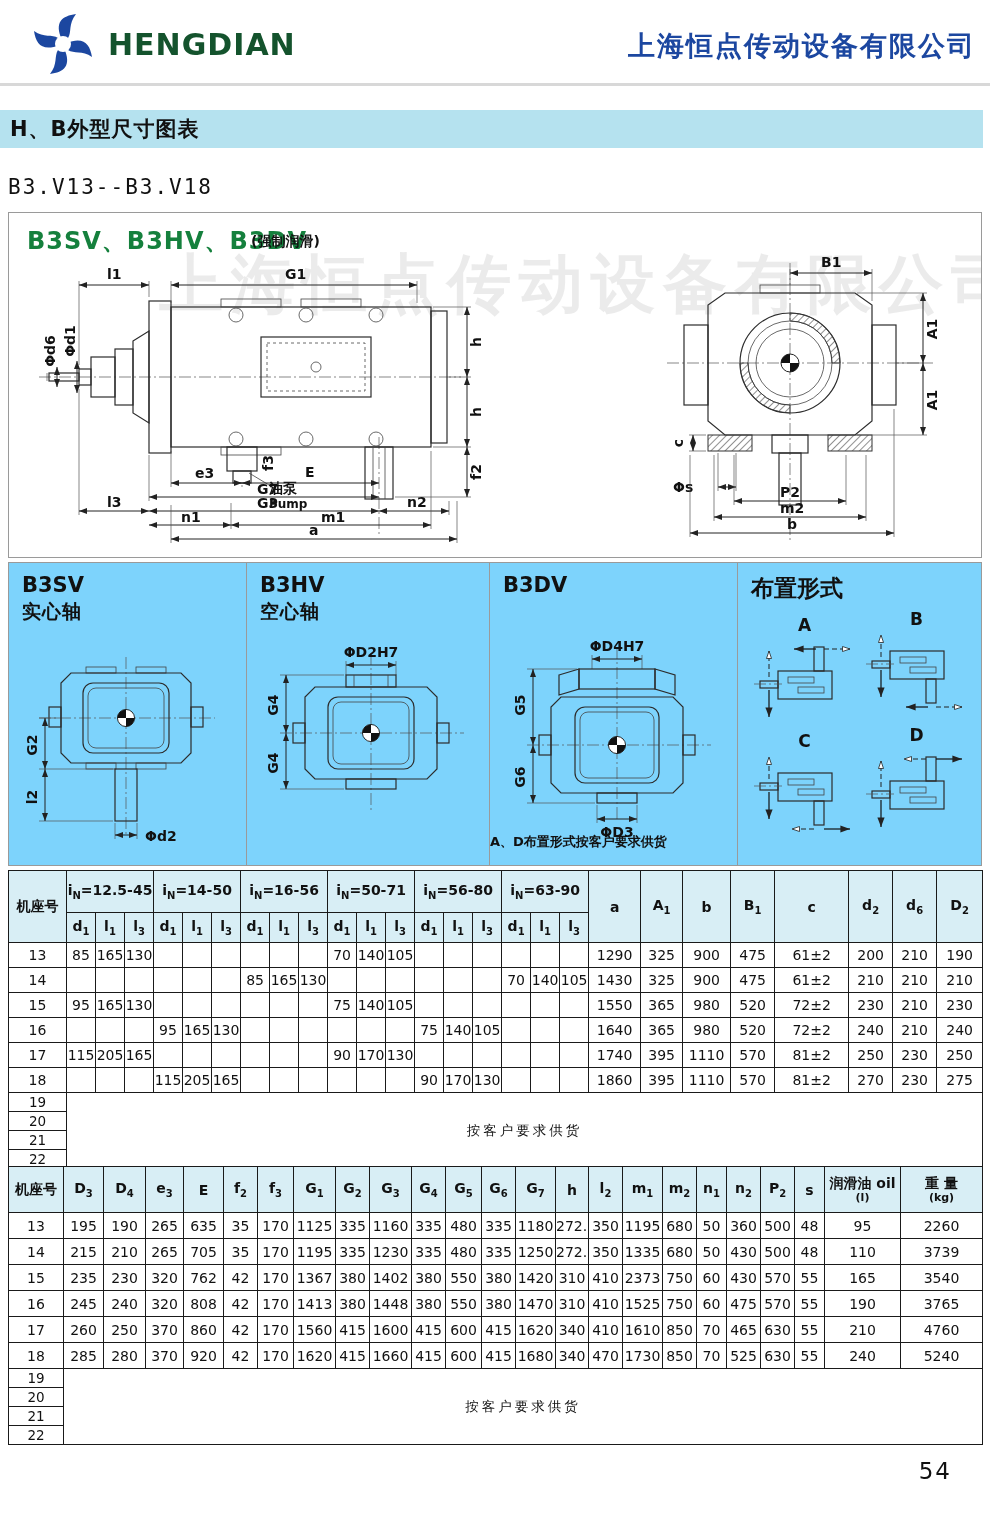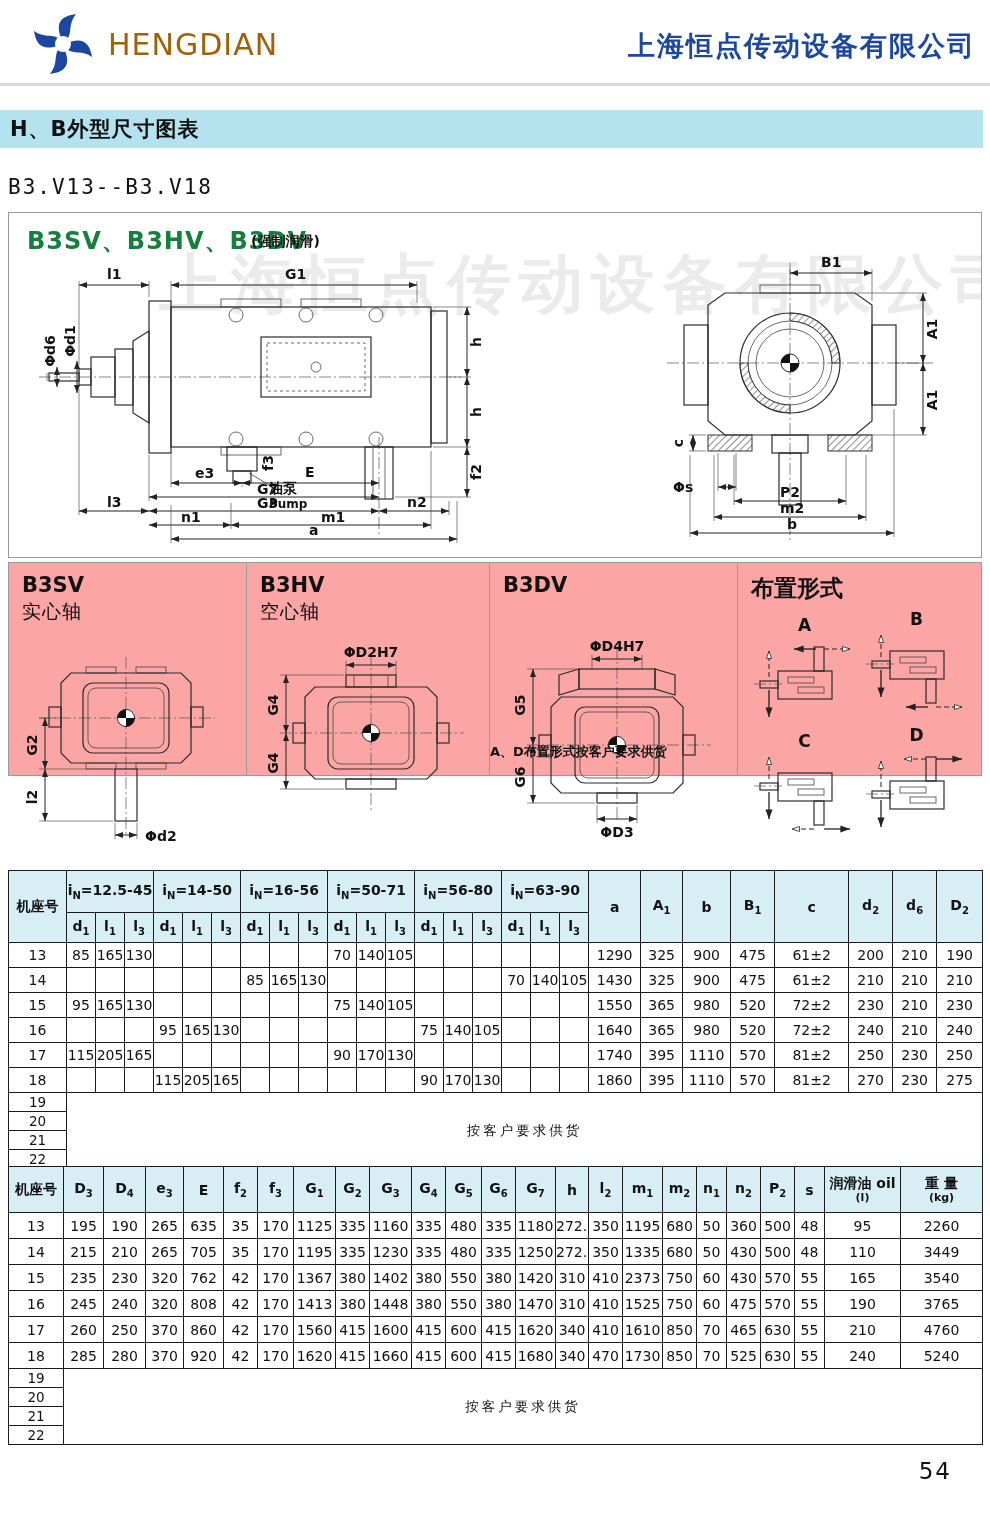--- a/index.html
+++ b/index.html
@@ -2,21 +2,21 @@
 <html><head>
 <meta charset="utf-8">
 <style>
   * { margin:0; padding:0; box-sizing:border-box; }
   body { background:#fff; font-family:"DejaVu Sans", sans-serif; }
   .page { position:relative; width:990px; height:1513px; background:#fff; overflow:hidden; }
 
   
   .header { position:absolute; top:0; left:0; width:990px; height:86px; border-bottom:3px solid #d8d8d8; background:#fff; }
   .logo { position:absolute; left:32px; top:12px; display:flex; align-items:center; gap:14px; }
-  .logo-text { font-size:30px; font-weight:400; color:#a16207; letter-spacing:1px; }
+  .logo-text { font-size:30px; font-weight:700; color:#14532d; letter-spacing:1px; }
   .company { position:absolute; right:14px; top:28px; font-size:27px; font-weight:bold; color:#1c47a0; letter-spacing:2px; }
 
   .banner { position:absolute; top:110px; left:0; width:983px; height:38px; background:#b5e2ef; display:flex; align-items:center; padding-left:10px; font-size:21px; font-weight:bold; color:#111; letter-spacing:1px; }
   .model-range { position:absolute; top:175px; left:8px; font-family:"DejaVu Sans Mono", monospace; font-size:21px; color:#111; letter-spacing:2px; }
 
   
   .drawing-box { position:absolute; top:212px; left:8px; width:974px; height:346px; border:1px solid #9a9a9a; overflow:hidden; background:#fff; }
   .drawing-title { position:absolute; left:18px; top:12px; font-size:24px; font-weight:bold; color:#15803d; letter-spacing:1px; }
   .drawing-sub { position:absolute; left:242px; top:20px; font-size:14px; font-weight:bold; color:#111; }
   .watermark { position:absolute; left:150px; top:28px; font-size:64px; font-weight:bold; color:rgba(130,130,130,0.16); letter-spacing:8px; white-space:nowrap; pointer-events:none; }
@@ -26,24 +26,24 @@
   .dlbs { font-size:12px; font-weight:bold; fill:#111; }
   .outline { fill:none; stroke:#2c2c2c; stroke-width:1.2; }
   .thin { fill:none; stroke:#444; stroke-width:0.8; }
   .cl { fill:none; stroke:#555; stroke-width:0.7; stroke-dasharray:12 3 2 3; }
   .ext { stroke:#555; stroke-width:0.7; }
   .dim { stroke:#222; stroke-width:1; marker-start:url(#ar); marker-end:url(#ar); }
   .dimd { stroke:#222; stroke-width:1; stroke-dasharray:5 3; }
 
   
   .panels { position:absolute; top:562px; left:8px; width:974px; height:304px; display:flex; }
-  .panel { position:relative; border:1px solid #9a9a9a; border-left:none; height:214px; background:#fca5a5; }
+  .panel { position:relative; border:1px solid #9a9a9a; border-left:none; height:304px; background:#7dd3fc; }
   .panel:first-child { border-left:1px solid #9a9a9a; }
   .panel-title { font-size:21px; font-weight:bold; margin:10px 0 0 13px; color:#111; }
-  .panel-desc { font-size:19px; font-weight:normal; margin:2px 0 0 13px; color:#111; letter-spacing:1px; }
+  .panel-desc { font-size:19px; font-weight:bold; margin:2px 0 0 13px; color:#111; letter-spacing:1px; }
   .panel-note { position:absolute; left:0; bottom:14px; width:100%; text-align:left; font-size:13px; font-weight:bold; color:#111; }
   .mini-wrap { position:absolute; }
   .mini-label { text-align:center; font-size:17px; font-weight:bold; color:#111; }
 
   
   .tbl { position:absolute; left:8px; border-collapse:collapse; table-layout:fixed; width:974px; background:#fff; }
   .tbl th, .tbl td { border:1px solid #1a1a1a; text-align:center; vertical-align:middle; padding:0; font-size:14px; color:#111; overflow:hidden; }
   .tbl thead th { background:#d8eef5; font-weight:bold; }
   #table1 { top:870px; }
   #table2 { top:1166px; }
@@ -779,21 +779,21 @@
           <td>1250</td>
           <td>272.5</td>
           <td>350</td>
           <td>1335</td>
           <td>680</td>
           <td>50</td>
           <td>430</td>
           <td>500</td>
           <td>48</td>
           <td>110</td>
-          <td>3449</td>
+          <td>3739</td>
         </tr>
         <tr class="drow">
           <td>15</td>
           <td>235</td>
           <td>230</td>
           <td>320</td>
           <td>762</td>
           <td>42</td>
           <td>170</td>
           <td>1367</td>

